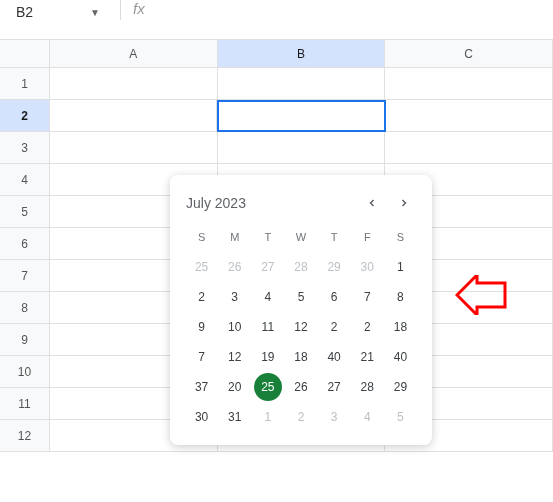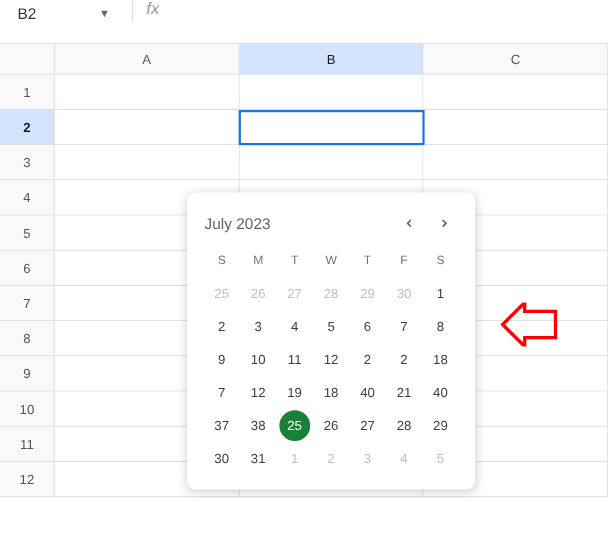--- a/index.html
+++ b/index.html
@@ -315,21 +315,21 @@
       <div class="dp-day">2</div>
       <div class="dp-day">18</div>
       <div class="dp-day">7</div>
       <div class="dp-day">12</div>
       <div class="dp-day">19</div>
       <div class="dp-day">18</div>
       <div class="dp-day">40</div>
       <div class="dp-day">21</div>
       <div class="dp-day">40</div>
       <div class="dp-day">37</div>
-      <div class="dp-day">38</div>
+      <div class="dp-day">20</div>
       <div class="dp-day today">25</div>
       <div class="dp-day">26</div>
       <div class="dp-day">27</div>
       <div class="dp-day">28</div>
       <div class="dp-day">29</div>
       <div class="dp-day">30</div>
       <div class="dp-day">31</div>
       <div class="dp-day out">1</div>
       <div class="dp-day out">2</div>
       <div class="dp-day out">3</div>

